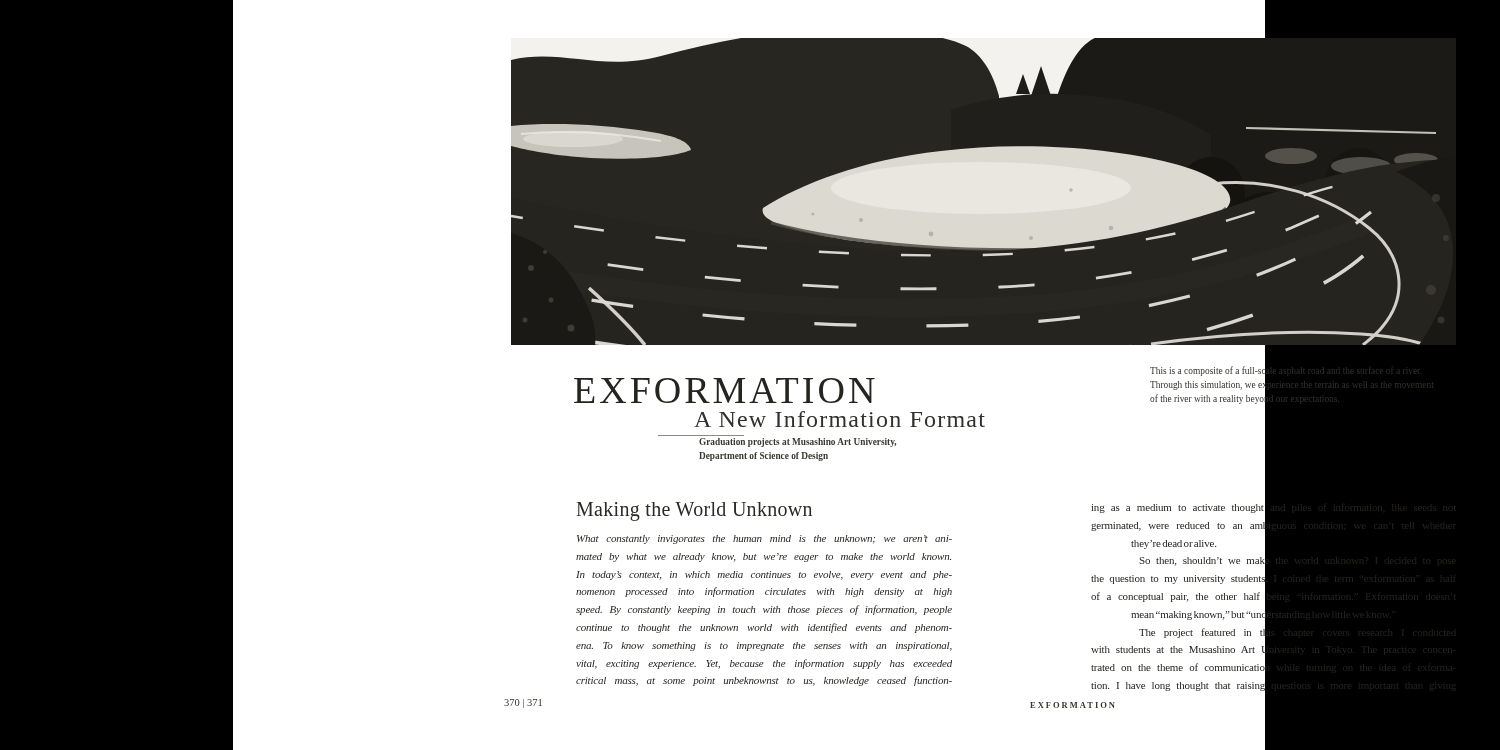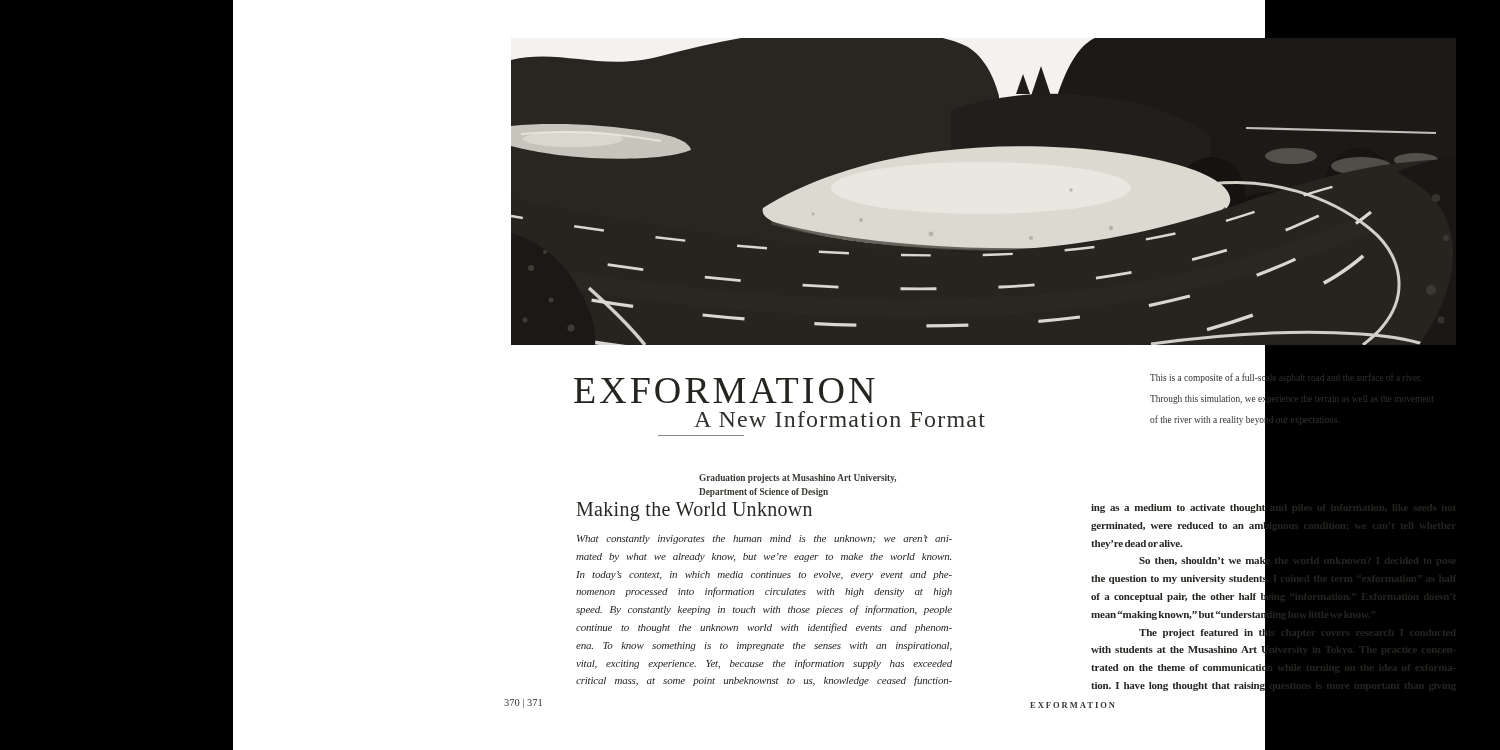--- a/index.html
+++ b/index.html
@@ -6,33 +6,33 @@
   #stage{position:relative;width:1500px;height:750px;background:#000;overflow:hidden;
          font-family:"Liberation Serif","DejaVu Serif",serif;color:#262420;}
   .abs{position:absolute;}
   #page{left:233px;top:0;width:1032px;height:750px;background:#ffffff;}
   #photo{left:278px;top:38px;width:945px;height:307px;}
   #photo svg{display:block;width:100%;height:100%;}
 
   #title{left:340px;top:371px;font-size:38px;line-height:1;letter-spacing:3px;color:#26241f;white-space:nowrap;}
   #subtitle{left:461px;top:407px;font-size:24px;line-height:1;letter-spacing:1.2px;color:#32302c;white-space:nowrap;}
   #title-rule{left:425px;top:435px;width:86px;height:1px;background:#8b8984;}
-  #credits{left:466px;top:472px;font-size:9.3px;line-height:13.5px;font-weight:bold;color:#3a3833;}
+  #credits{left:466px;top:436px;font-size:9.3px;line-height:13.5px;font-weight:bold;color:#3a3833;}
   #credits .cap-line{white-space:nowrap;}
 
   #caption{left:917px;top:364px;font-size:9.4px;line-height:14.2px;color:#33312d;}
-  #caption .cap-line{white-space:nowrap;margin-top:7px;}
+  #caption .cap-line{white-space:nowrap;}
 
   #heading{left:343px;top:498px;font-size:20px;letter-spacing:.3px;color:#2b2925;white-space:nowrap;}
 
   .column{font-size:11px;line-height:17.8px;letter-spacing:-.2px;word-spacing:-1.1px;color:#262420;}
   #col-left{left:343px;top:530px;width:376px;font-style:italic;}
-  #col-right{left:858px;top:499px;width:365px;font-weight:bold;}
+  #col-right{left:858px;top:499px;width:365px;}
   .line{text-align:justify;text-align-last:justify;height:17.8px;overflow:hidden;}
-  .line.para-end{text-align-last:left;}
+  .line.para-end{text-align-last:left;margin-left:40px;}
   .line.indent{padding-left:48px;}
 
   #folio{left:271px;top:697px;font-size:10.5px;color:#38362f;white-space:nowrap;text-align:center;}
   #running-title{left:797px;top:700px;font-size:8.5px;font-weight:bold;letter-spacing:2px;color:#38362f;white-space:nowrap;}
 </style>
 </head>
 <body>
 
 <div id="stage">
   <div id="page" class="abs">

